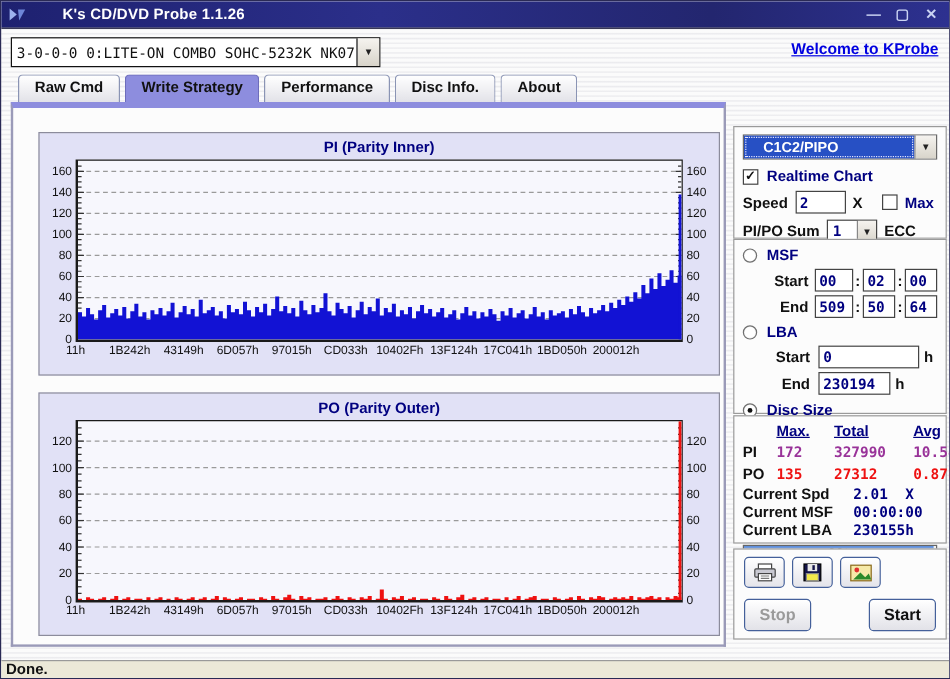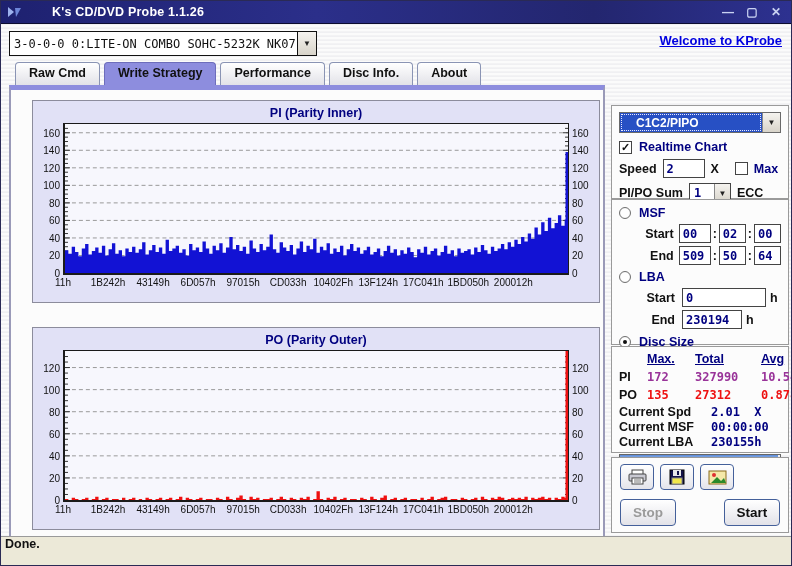--- a/index.html
+++ b/index.html
@@ -37,21 +37,21 @@
     border-radius:4px 4px 0 0; margin-right:4px; cursor:default; }
   .tab.active { background:#8d8dde; border-color:#6d6dbb; }
 
   
   .content { position:absolute; left:8px; top:84px; width:596px; height:454px;
     background:#fcfcfc; border:2px solid #9a9ab8; border-top:5px solid #8d8dde; }
 
   
   .chart-panel { position:absolute; left:21px; width:568px; height:203px;
     background:#e1e1f6; border:1px solid #8c8c9c; }
-  .chart-panel.pi { top:10px; }
+  .chart-panel.pi { top:20px; }
   .chart-panel.po { top:237px; }
   .chart-title { height:22px; text-align:center; font-size:12.5px; font-weight:bold; color:#000080; padding-top:5px; }
   .chart-body { display:flex; height:152px; }
   .ycol { width:30px; position:relative; font-size:10px; color:#111; }
   .ylab { position:absolute; width:26px; }
   .ycol-left .ylab { right:3px; text-align:right; }
   .ycol-right .ylab { left:3px; text-align:left; }
   .plot { flex:1; position:relative; background:#f7f7fd;
     border:1px solid #1a1a1a; border-left-width:2px; border-bottom-width:2px; }
   .plot svg { position:absolute; left:0; top:0; width:100%; height:100%; }
@@ -113,23 +113,23 @@
   .iconbtn { width:34px; height:26px; border:1px solid #44609a; border-radius:4px;
     background:linear-gradient(#ffffff,#e4e4ea); display:flex; align-items:center; justify-content:center; cursor:pointer; }
   .actbtn-row { display:flex; justify-content:space-between; margin-top:9px; }
   .actbtn { width:56px; height:27px; border:1px solid #44609a; border-radius:4px;
     background:linear-gradient(#ffffff,#e2e2e8); font-size:13.5px; font-weight:bold; color:#111;
     display:flex; align-items:center; justify-content:center; cursor:pointer;
     font-family:"Liberation Sans", sans-serif; }
   .actbtn.disabled { color:#9a9a9a; }
 
   
-  .statusbar { position:absolute; left:0; bottom:0; width:100%; height:29px; background:#ece9d8;
+  .statusbar { position:absolute; left:0; bottom:0; width:100%; height:15px; background:#ece9d8;
     border-top:1px solid #9a9a9a; font-size:12.5px; font-weight:bold; color:#111;
-    display:flex; align-items:flex-start; padding:0 4px; }
+    display:flex; align-items:flex-end; padding:0 4px; }
 </style>
 </head>
 <body>
 
 <div class="window">
 
   <div class="titlebar">
     <svg class="app-icon" viewBox="0 0 15 13">
       <polygon points="1,1 7,6 1,11" fill="#9db2ee"></polygon>
       <polygon points="8,2 14,2 9,11" fill="#6e86d8"></polygon>

